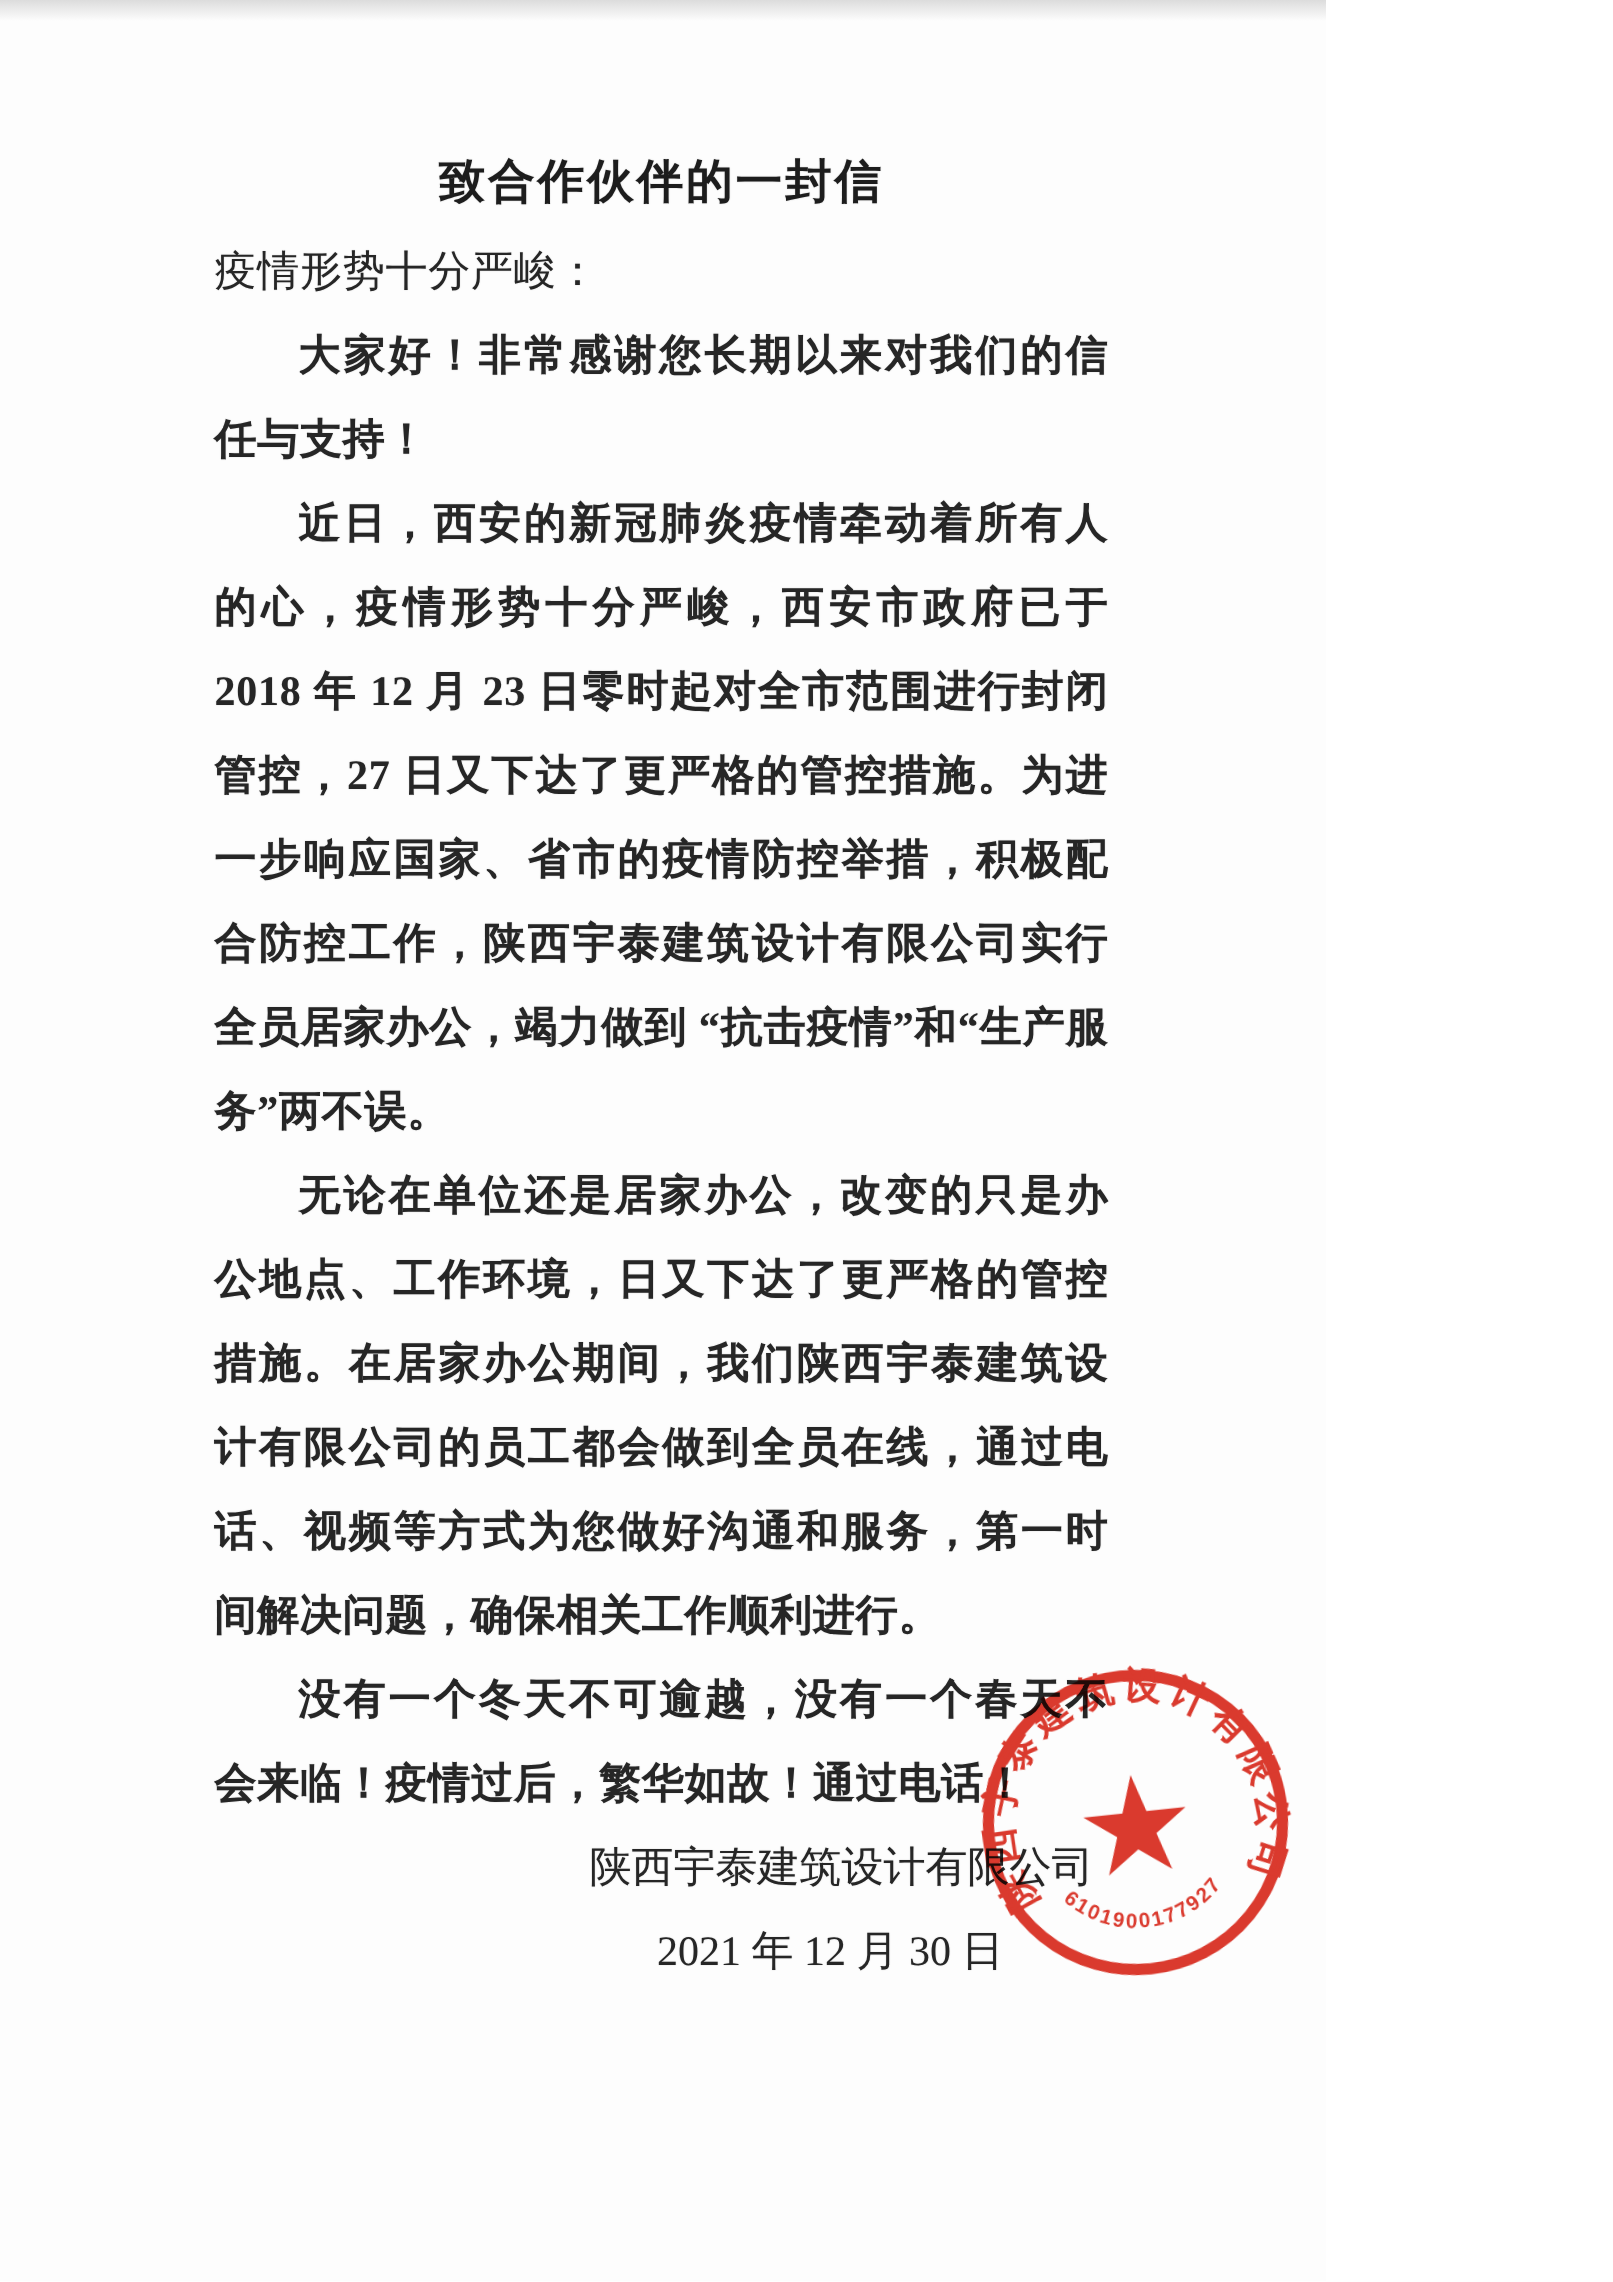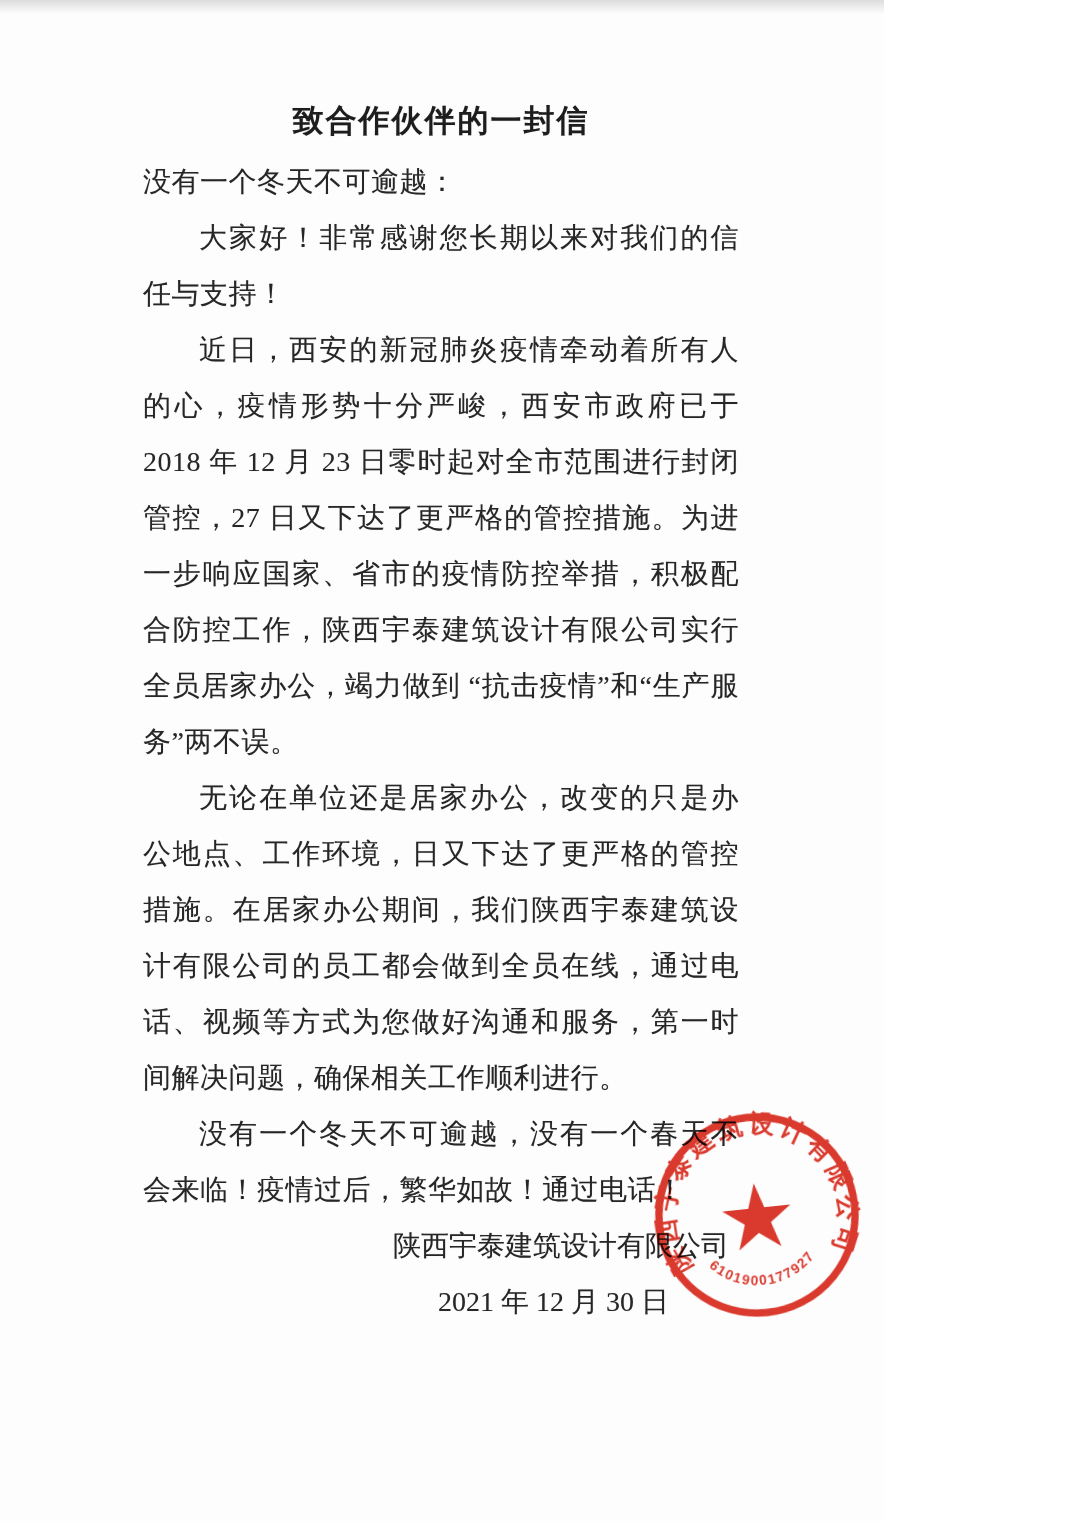--- a/index.html
+++ b/index.html
@@ -49,20 +49,21 @@
     text-shadow: 0 0 1px rgba(0,0,0,0.22);
   }
   .body-text p {
     margin: 0;
   }
   p.salutation {
     text-indent: 0;
   }
   p.letter-paragraph {
     text-indent: 2em;
+    font-weight: bold;
   }
   .signature-line {
     font-size: 28px;
     line-height: 56px;
     text-align: right;
     padding-right: 10px;
     text-shadow: 0 0 1px rgba(0,0,0,0.22);
   }
   .date-line {
     font-size: 28px;
@@ -106,21 +107,21 @@
     letter-spacing: 1.5px;
   }
 </style>
 </head>
 <body>
 
 <div class="page">
   <div class="letter">
     <h1 class="letter-title">致合作伙伴的一封信</h1>
     <div class="body-text">
-      <p class="salutation">没有一个冬天不可逾越：</p>
+      <p class="salutation">疫情形势十分严峻：</p>
       <p class="letter-paragraph">大家好！非常感谢您长期以来对我们的信任与支持！</p>
       <p class="letter-paragraph">近日，西安的新冠肺炎疫情牵动着所有人的心，疫情形势十分严峻，西安市政府已于 2018 年 12 月 23 日零时起对全市范围进行封闭管控，27 日又下达了更严格的管控措施。为进一步响应国家、省市的疫情防控举措，积极配合防控工作，陕西宇泰建筑设计有限公司实行全员居家办公，竭力做到 “抗击疫情”和“生产服务”两不误。</p>
       <p class="letter-paragraph">无论在单位还是居家办公，改变的只是办公地点、工作环境，日又下达了更严格的管控措施。在居家办公期间，我们陕西宇泰建筑设计有限公司的员工都会做到全员在线，通过电话、视频等方式为您做好沟通和服务，第一时间解决问题，确保相关工作顺利进行。</p>
       <p class="letter-paragraph">没有一个冬天不可逾越，没有一个春天不会来临！疫情过后，繁华如故！通过电话！</p>
     </div>
     <div class="signature-line">陕西宇泰建筑设计有限公司</div>
     <div class="date-line">2021 年 12 月 30 日</div>
   </div>
 
   <div class="seal">

